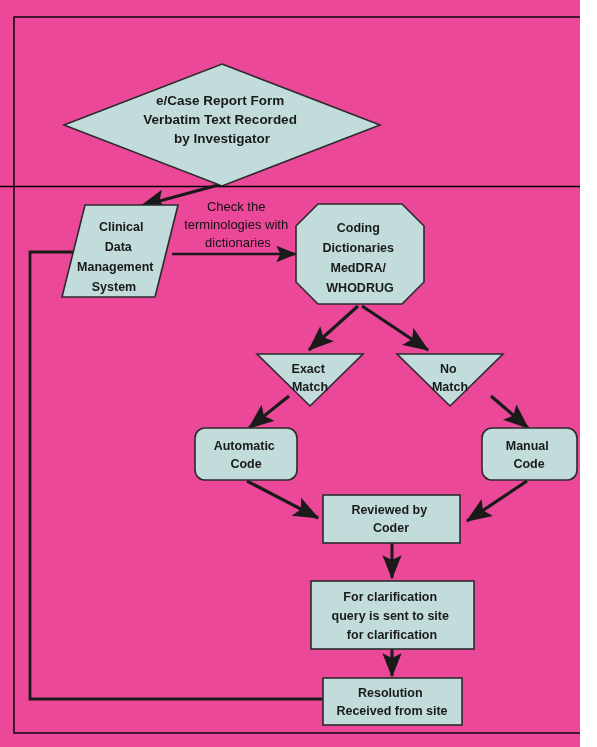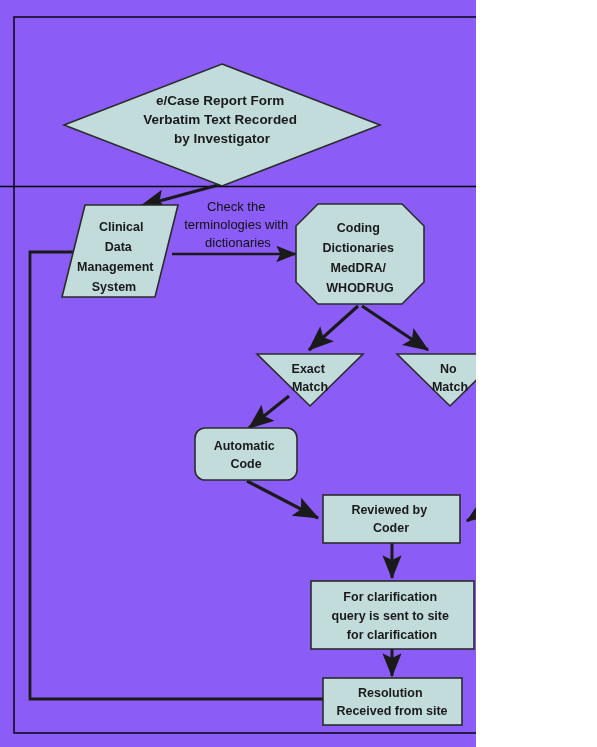--- a/index.html
+++ b/index.html
@@ -2,23 +2,23 @@
 <html><head>
 <meta charset="utf-8">
 <style>
   html, body {
     margin: 0;
     padding: 0;
     background: #ffffff;
   }
   #canvas {
     position: relative;
-    width: 476px;
+    width: 580px;
     height: 747px;
-    background: #8b5cf6;
+    background: #ec4899;
     font-family: "Liberation Sans", sans-serif;
     overflow: hidden;
   }
   #flow-svg {
     position: absolute;
     top: 0;
     left: 0;
     width: 597px;
     height: 747px;
   }

